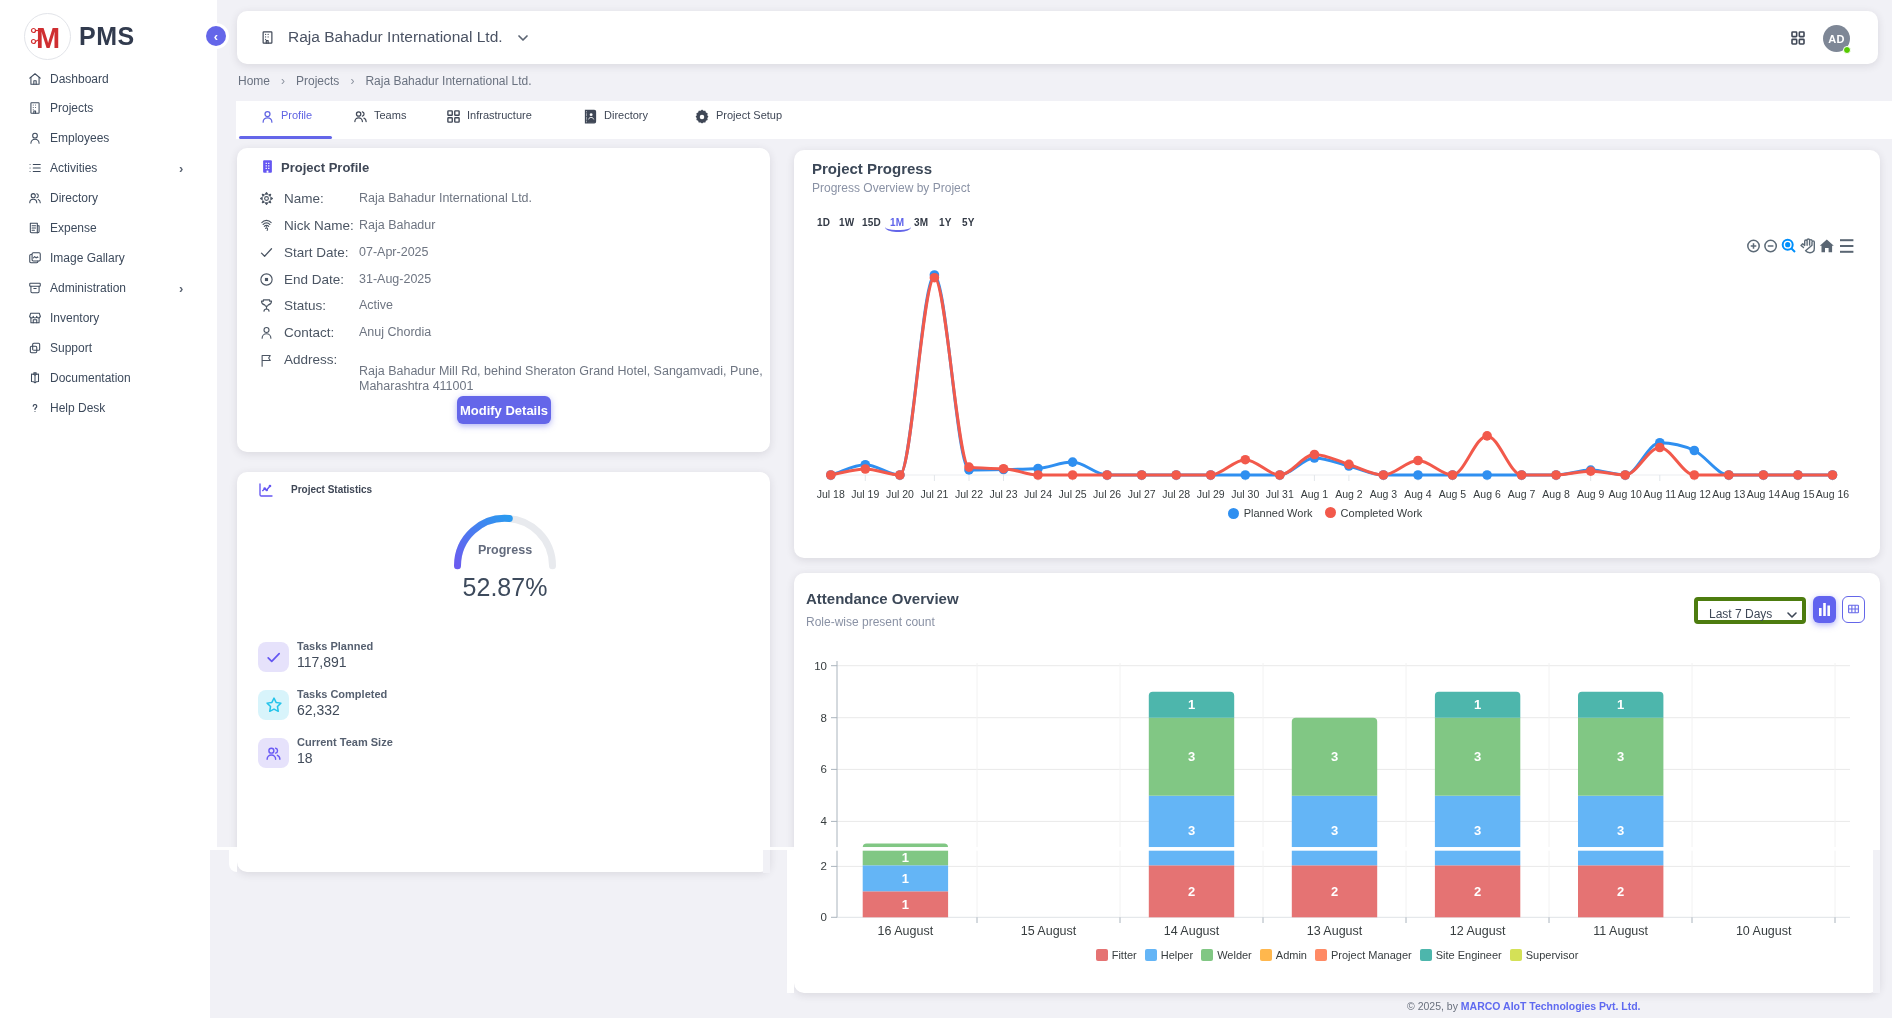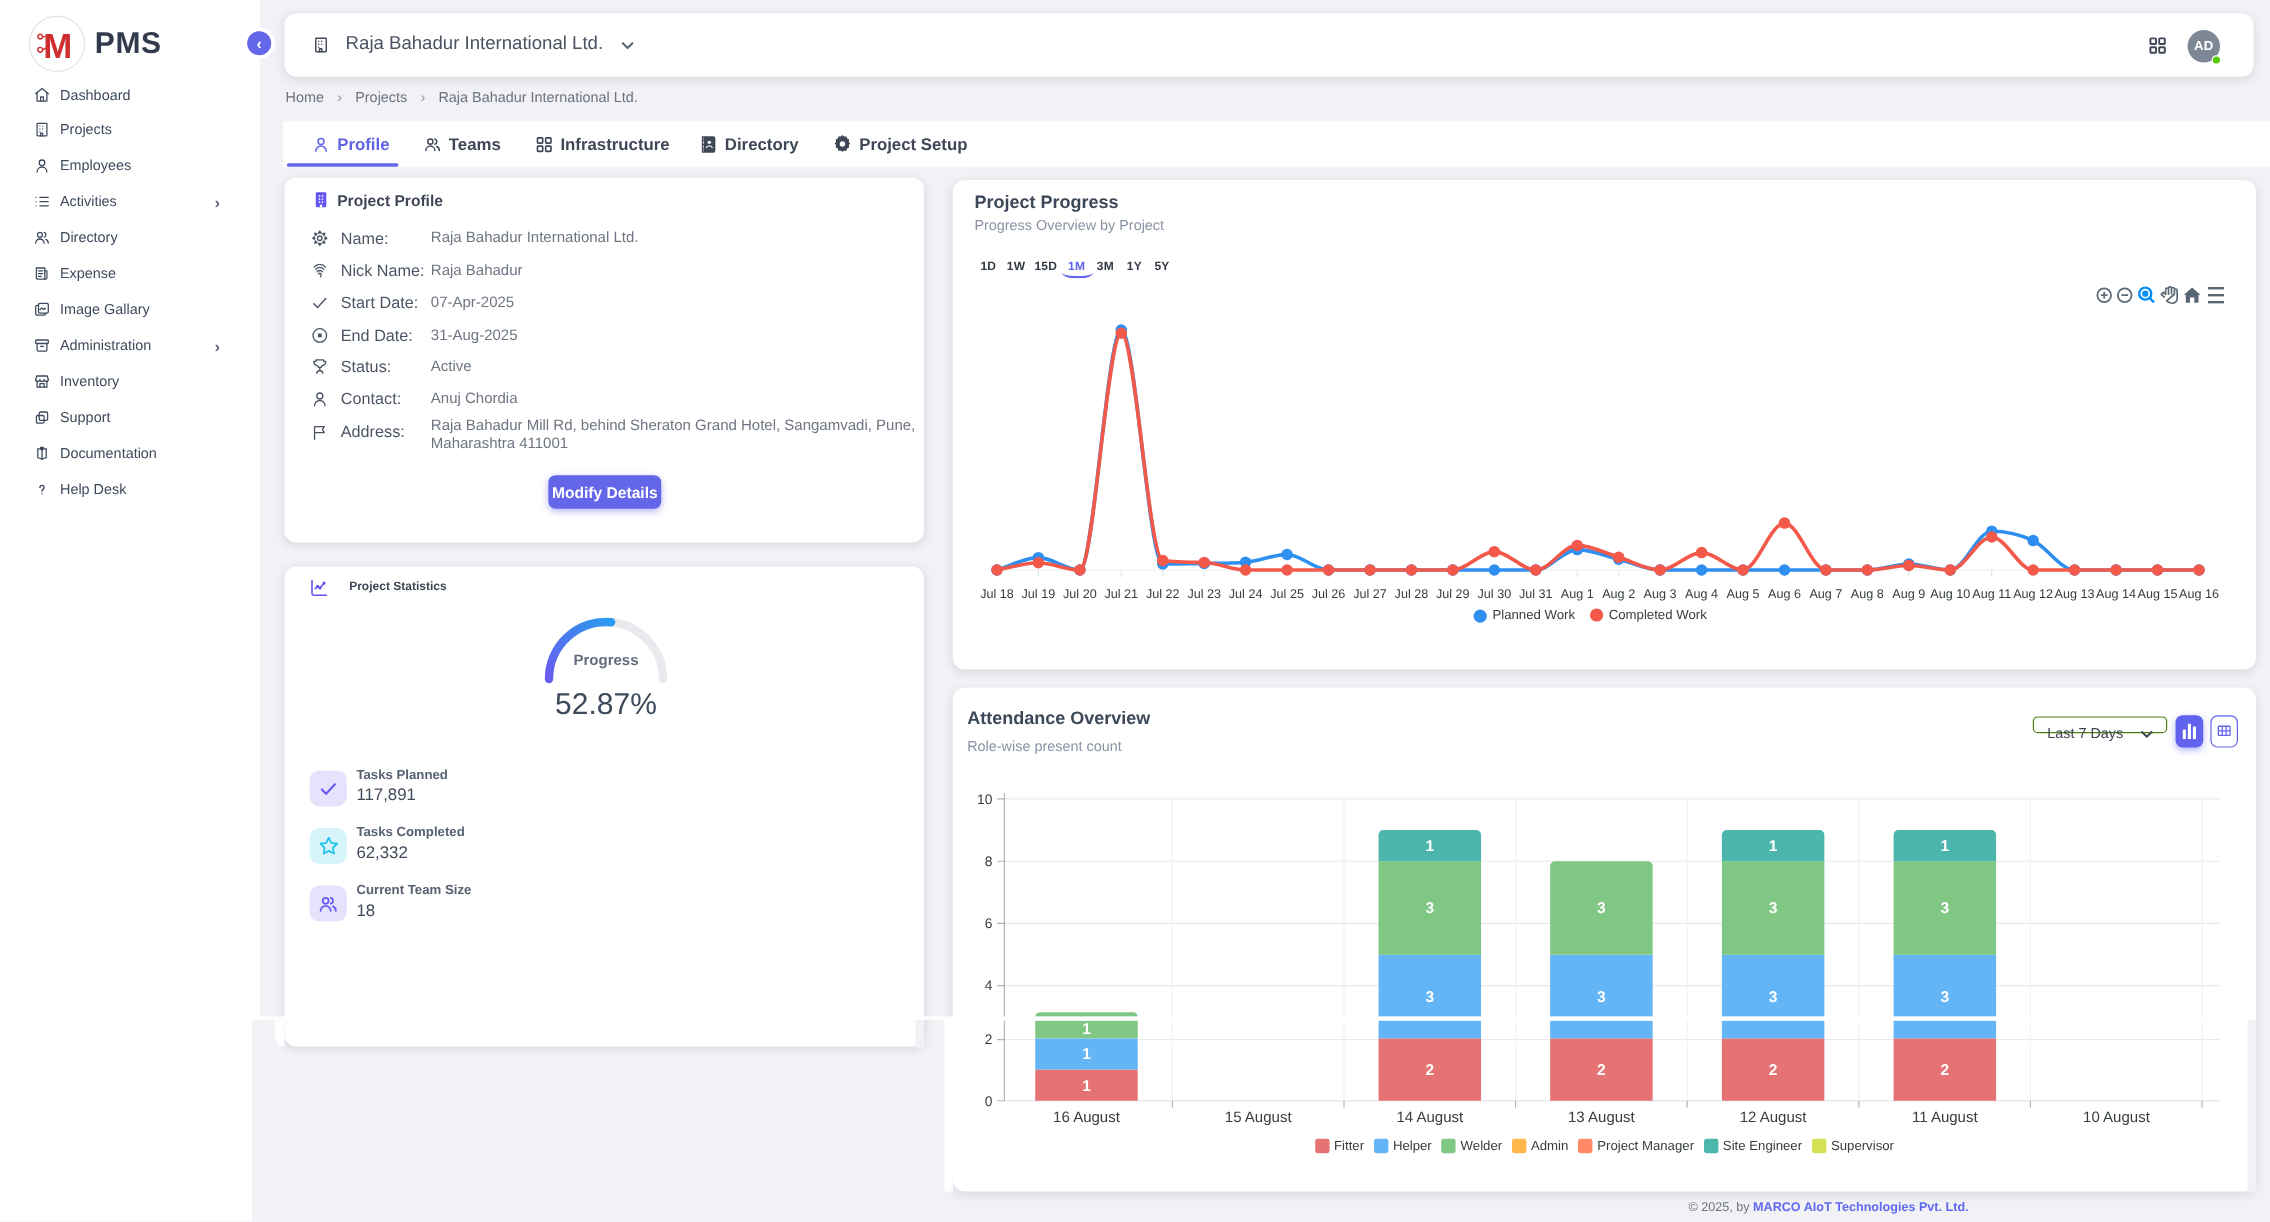--- a/index.html
+++ b/index.html
@@ -3,21 +3,21 @@
 <meta charset="utf-8">
 <style>
 *{margin:0;padding:0;box-sizing:border-box}
 html,body{width:1892px;height:1018px;overflow:hidden}
 body{font-family:"Liberation Sans",sans-serif;background:#f1f1f6;position:relative}
 .abs{position:absolute}
 .card{position:absolute;background:#fff;border-radius:10px;box-shadow:0 2px 8px rgba(47,43,61,.12)}
 .mi{position:absolute;left:28px;display:flex;align-items:center;gap:8px;height:26px;color:#3d4a5c;font-size:12px;font-weight:500;white-space:nowrap}
 .mi svg{flex:0 0 auto}
 .chev{position:absolute;color:#5b6472;font-size:13px;font-weight:600}
-.tab{position:absolute;display:flex;gap:6px;align-items:center;top:8px;height:22px;font-size:14px;font-weight:700;color:#3f4756;white-space:nowrap}
+.tab{position:absolute;display:flex;gap:6px;top:8px;height:22px;font-size:11px;font-weight:400;color:#3f4756;white-space:nowrap}
 .pr{position:absolute;left:22px;height:16px;display:flex;align-items:flex-start}
 .pl{width:75px;margin-left:10px;font-size:13.5px;color:#4b5563;font-weight:500}
 .pv{font-size:12.5px;color:#6e7582;white-space:nowrap}
 .srow{position:absolute;left:21px;display:flex;gap:8px}
 .sbox{width:31px;height:30px;border-radius:8px;display:flex;align-items:center;justify-content:center}
 .sl{font-size:11px;font-weight:700;color:#566070;margin-top:-2px}
 .sv{font-size:14px;font-weight:500;color:#414b5a;margin-top:2px}
 .rb{position:absolute;top:67px;font-size:10px;font-weight:700;color:#333a46;letter-spacing:.2px}
 </style>
 </head>
@@ -212,21 +212,21 @@
         <path d="M5 21c0-3.9 3.1-7 7-7s7 3.1 7 7"></path>
       </svg>
       <span class="pl">Contact:</span>
       <span class="pv">Anuj Chordia</span>
     </div>
   <div class="pr" style="top:197px;align-items:flex-start;height:auto">
       <svg width="15" height="15" viewBox="0 0 24 24" fill="none" stroke="#4b5563" stroke-width="1.8" stroke-linecap="round" stroke-linejoin="round" style="margin-top:8px">
         <path d="M5 21V4h13l-2.5 4L18 12H5"></path>
       </svg>
       <span class="pl" style="margin-top:7px">Address:</span>
-    <div class="pv" style="line-height:15px;margin-top:2px">Raja Bahadur Mill Rd, behind Sheraton Grand Hotel, Sangamvadi, Pune,<br>Maharashtra 411001</div>
+    <div class="pv" style="line-height:15px;margin-top:19px">Raja Bahadur Mill Rd, behind Sheraton Grand Hotel, Sangamvadi, Pune,<br>Maharashtra 411001</div>
     </div>
   <div class="abs" style="left:220px;top:248px;width:94px;height:28px;background:#6466e9;border-radius:6px;color:#fff;display:flex;align-items:center;justify-content:center;font-size:13px;font-weight:700;white-space:nowrap;box-shadow:0 2px 6px rgba(100,102,233,.5)">Modify Details</div>
 </div>
 
 <div class="card" style="left:237px;top:472px;width:533px;height:400px">
   <svg class="abs" style="left:21px;top:10px" width="16" height="16" viewBox="0 0 24 24" fill="none" stroke="#6456f2" stroke-width="2" stroke-linecap="round" stroke-linejoin="round">
       <path d="M3 3v16a2 2 0 0 0 2 2h16"></path>
       <path d="m7 13 3-3 3 2 5-6"></path>
       <circle cx="10" cy="10" r="1" fill="#6456f2"></circle>
       <circle cx="13" cy="12" r="1" fill="#6456f2"></circle>
@@ -530,21 +530,21 @@
     <span style="display:flex;align-items:center;gap:4px"><span style="width:12px;height:12px;border-radius:2px;background:#e57373"></span>Fitter</span>
     <span style="display:flex;align-items:center;gap:4px"><span style="width:12px;height:12px;border-radius:2px;background:#64b5f6"></span>Helper</span>
     <span style="display:flex;align-items:center;gap:4px"><span style="width:12px;height:12px;border-radius:2px;background:#81c784"></span>Welder</span>
     <span style="display:flex;align-items:center;gap:4px"><span style="width:12px;height:12px;border-radius:2px;background:#ffb74d"></span>Admin</span>
     <span style="display:flex;align-items:flex-start;gap:4px"><span style="width:12px;height:12px;border-radius:2px;background:#ff8a65"></span>Project Manager</span>
     <span style="display:flex;align-items:center;gap:4px"><span style="width:12px;height:12px;border-radius:2px;background:#4db6ac"></span>Site Engineer</span>
     <span style="display:flex;align-items:center;gap:4px"><span style="width:12px;height:12px;border-radius:2px;background:#d4e157"></span>Supervisor</span>
   </div>
   <div class="abs" style="left:12px;top:17px;font-size:15px;font-weight:600;color:#3c4858">Attendance Overview</div>
   <div class="abs" style="left:12px;top:42px;font-size:12px;color:#8a92a5">Role-wise present count</div>
-  <div class="abs" style="left:900px;top:24px;width:112px;height:14px;border:1px solid #4d7c0f;border-radius:4px;background:#fff">
+  <div class="abs" style="left:900px;top:24px;width:112px;height:27px;border:4px solid #4d7c0f;border-radius:4px;background:#fff">
     <span class="abs" style="left:11px;top:6px;font-size:12px;color:#3d4756">Last 7 Days</span>
     <svg class="abs" style="left:88px;top:9px" width="12" height="10" viewBox="0 0 12 10" fill="none" stroke="#3d4756" stroke-width="1.6" stroke-linecap="round" stroke-linejoin="round">
         <path d="m2 3 4 4 4-4"></path>
       </svg>
   </div>
   <div class="abs" style="left:1019px;top:23px;width:23px;height:27px;background:#6163ef;border-radius:6px;box-shadow:0 2px 6px rgba(97,99,239,.5)">
     <svg class="abs" style="left:5px;top:7px" width="13" height="13" viewBox="0 0 13 13">
         <rect x="1" y="5" width="2.6" height="8" fill="#fff"></rect>
         <rect x="5.2" y="0" width="2.6" height="13" fill="#fff"></rect>
         <rect x="9.4" y="2.5" width="2.6" height="10.5" fill="#fff"></rect>

